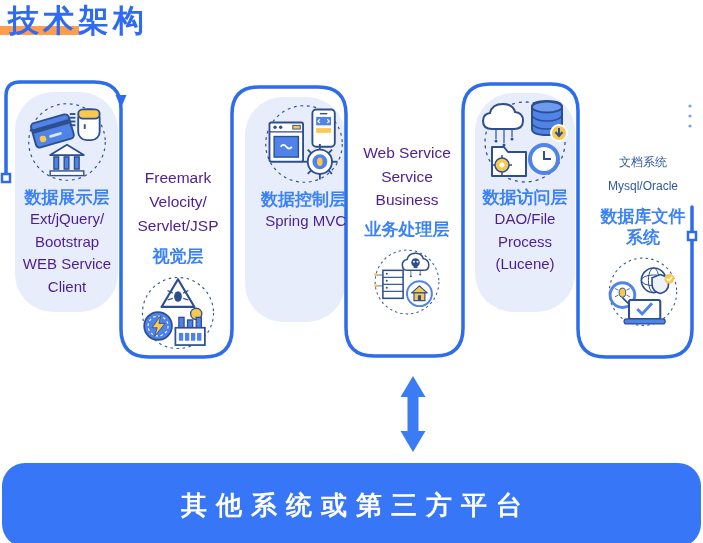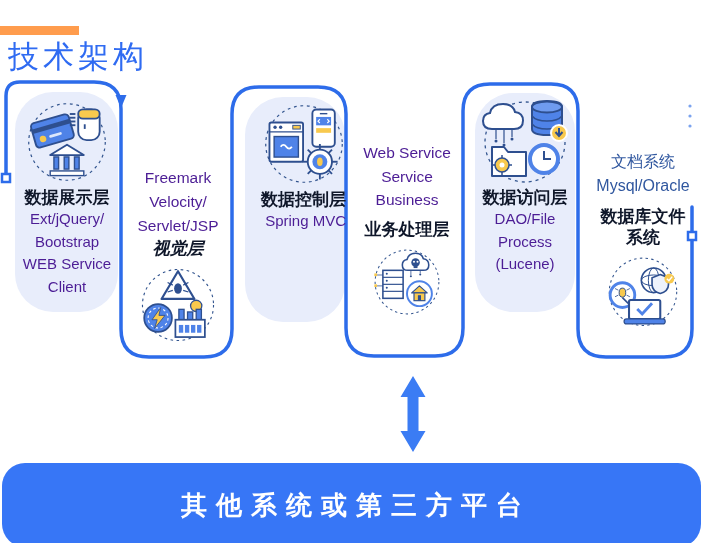--- a/index.html
+++ b/index.html
@@ -1,45 +1,45 @@
 <!DOCTYPE html>
 <html><head>
 <meta charset="utf-8">
 <style>
   html,body{margin:0;padding:0;background:#ffffff;}
   .stage{position:relative;width:703px;height:543px;background:#fff;overflow:hidden;
          font-family:"Liberation Sans","DejaVu Sans",sans-serif;}
 
   
   .title-wrap{position:absolute;left:8px;top:2px;z-index:4;}
-  .title{position:relative;z-index:2;font-size:31px;font-weight:400;letter-spacing:4px;color:#2f6bf2;line-height:38px;margin-top:36px;}
+  .title{position:relative;z-index:2;font-size:31px;font-weight:700;letter-spacing:4px;color:#2f6bf2;line-height:38px;}
   .title-hl{position:absolute;left:-8px;top:24px;width:79px;height:9px;background:#ff9c4d;z-index:1;}
 
   
   .pill{position:absolute;background:#e8edfb;border-radius:38px;z-index:1;}
   .pill1{left:15px;top:92px;width:103px;height:220px;}
   .pill2{left:245px;top:97px;width:100px;height:225px;}
   .pill3{left:475px;top:93px;width:100px;height:219px;}
 
   
   .flow{position:absolute;left:0;top:0;z-index:2;}
 
   
   .col{position:absolute;display:flex;flex-direction:column;align-items:center;text-align:center;z-index:3;}
   .c1{left:13px;top:100px;width:108px;}
   .c2{left:122px;top:166px;width:112px;justify-content:space-between;}
   .c3{left:244px;top:102px;width:102px;align-items:flex-end;}
   .c4{left:351px;top:141px;width:112px;}
   .c5{left:474px;top:95px;width:102px;}
   .c6{left:585px;top:152px;width:116px;}
-  .heading{font-size:17px;font-weight:800;color:#0f172a;line-height:21px;}
+  .heading{font-size:17px;font-weight:800;color:#3b82f6;line-height:21px;}
   .sub{font-size:15px;font-weight:400;color:#4c1d95;line-height:22.5px;}
-  .sub16{font-size:16px;font-weight:400;color:#30579f;line-height:20px;}
+  .sub16{font-size:12px;font-weight:400;color:#30579f;line-height:20px;}
   .wrap96{width:96px;}
-  .mt3{margin-top:3px;} .mt7{margin-top:7px;} .mt8{font-style:italic;} .mt10{margin-top:10px;}
+  .mt3{margin-top:3px;} .mt7{margin-top:7px;} .mt8{margin-top:8px;} .mt10{margin-top:10px;}
   .mt14{margin-top:4px;text-align:center;} .mt6{margin-top:6px;} .mt2{margin-top:2px;}
   .subs24 .sub{line-height:24px;font-size:15.5px;}
   .subs235 .sub{line-height:23.5px;font-size:15.5px;}
 
   
   .cl84{width:84px;height:84px;} .cl82{width:78px;height:78px;} .cl86{width:84px;height:84px;}
   .cl72{width:70px;height:70px;} .cl92{width:90px;height:90px;} .cl76{width:74px;height:74px;}
 
   
   .varrow{position:absolute;left:400px;top:376px;z-index:3;}

